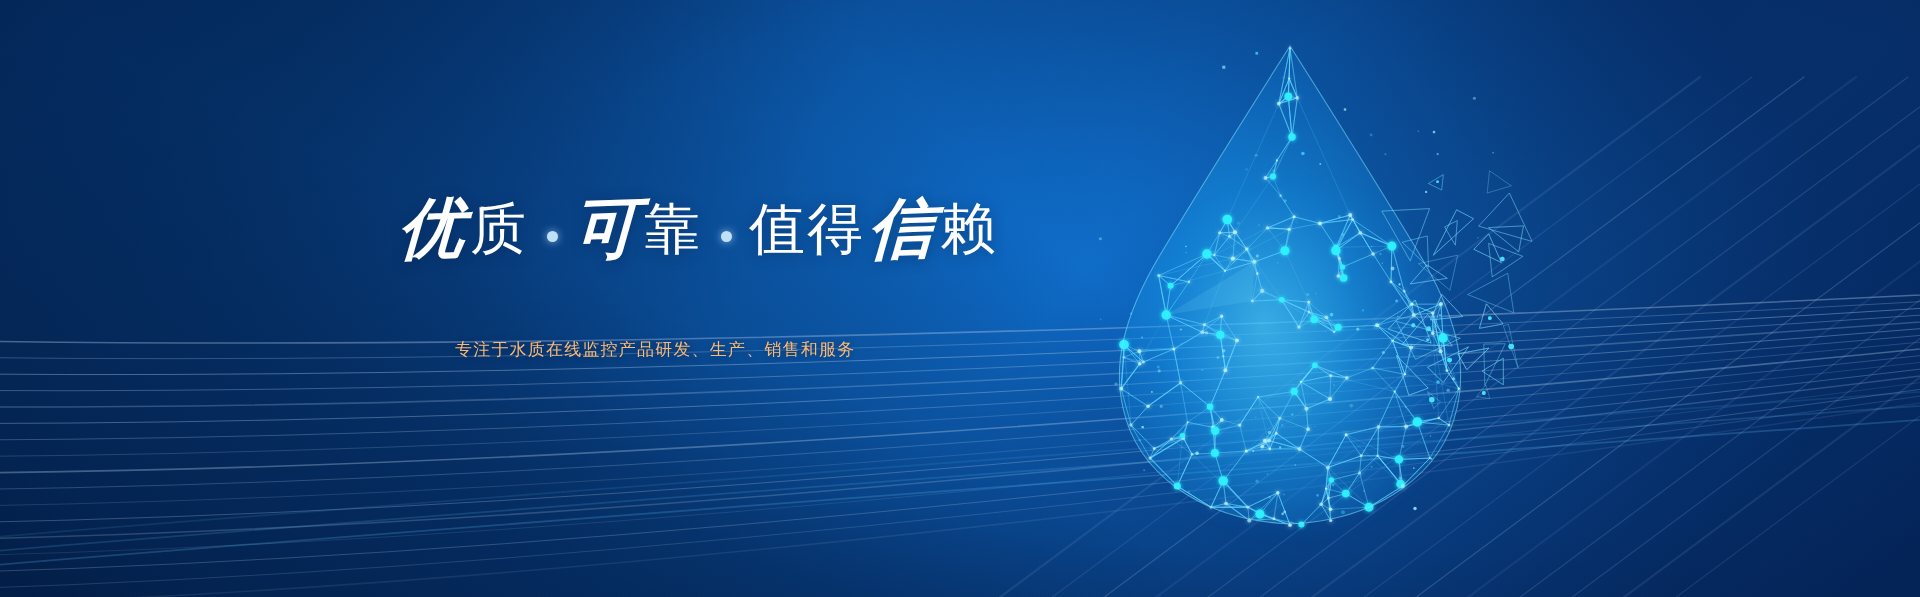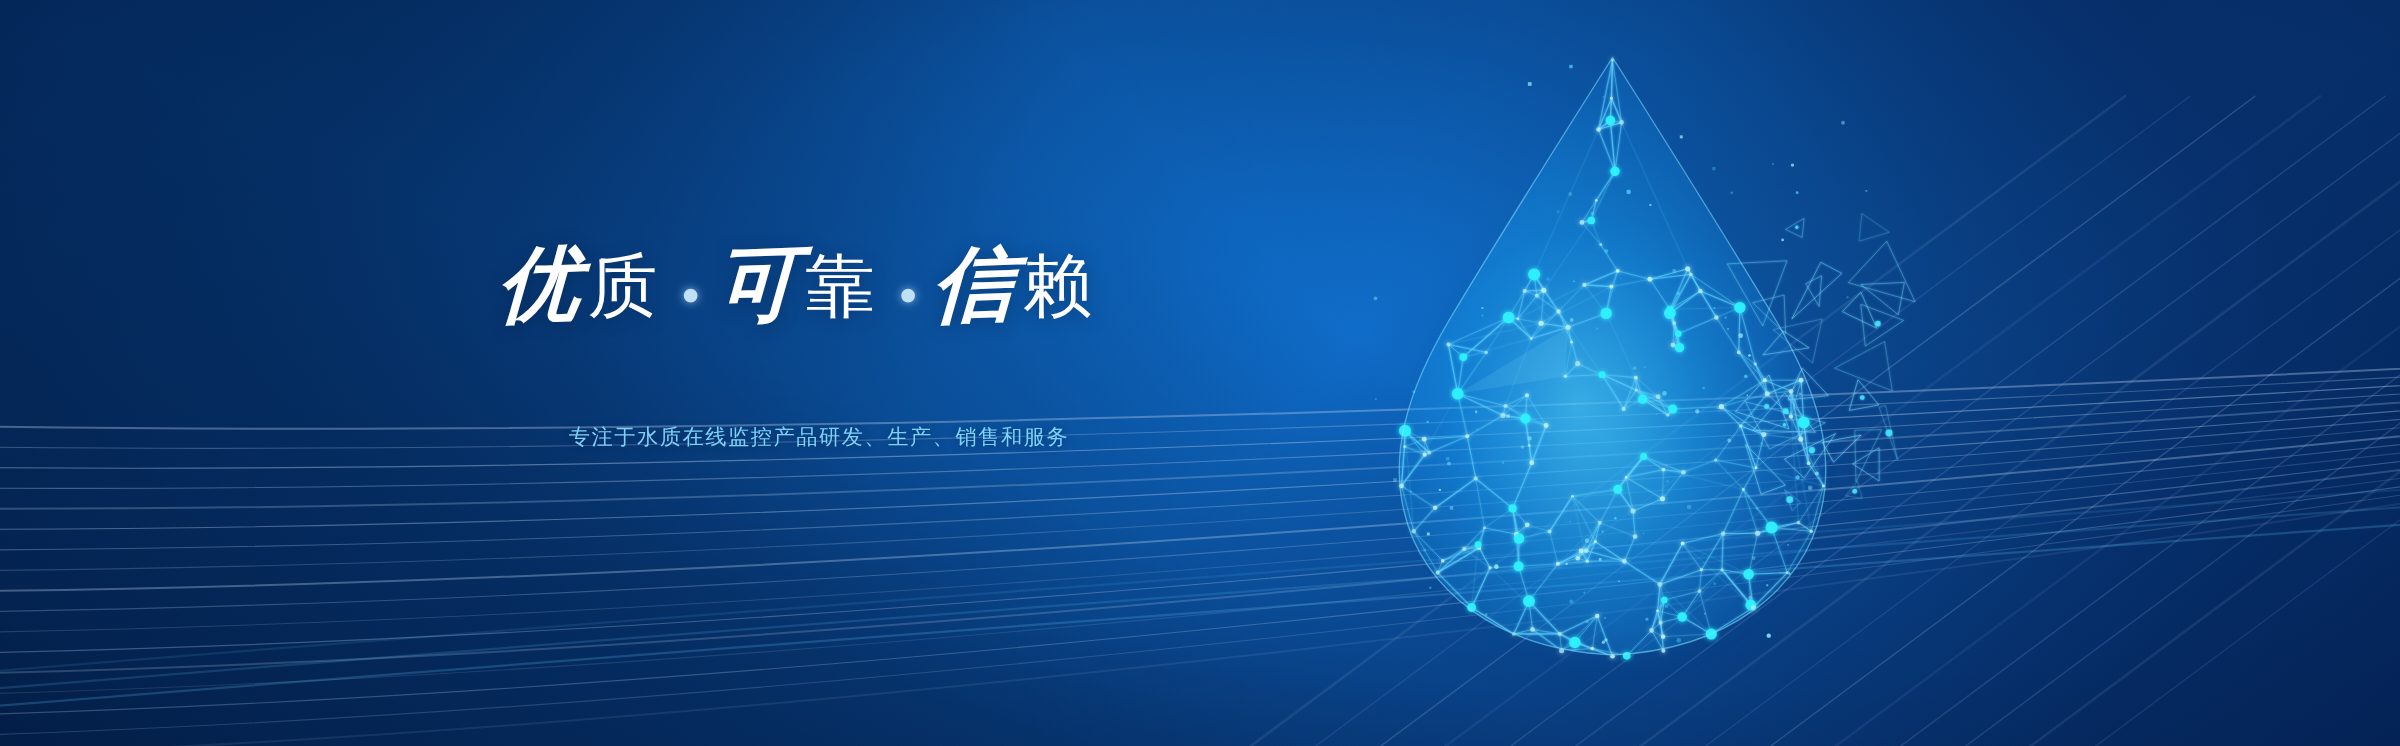--- a/index.html
+++ b/index.html
@@ -117,21 +117,21 @@
     background:#bfe0f7;
     margin:14px 14px 0 16px;
     box-shadow:0 0 8px rgba(180,220,255,.75);
     flex:0 0 auto;
   }
   .subtitle{
     position:absolute;
     left:455px; top:338px;
     font-size:17px;
     letter-spacing:1.2px;
-    color:#7dd3fc;
+    color:#fdba74;
     white-space:nowrap;
     text-shadow:0 1px 6px rgba(4,30,70,.5);
   }
 </style>
 </head>
 <body>
 
 <div id="banner">
 
   <div class="layer bg-base"></div>
@@ -940,19 +940,20 @@
   </div>
 
   <div class="text-block">
     <div class="headline" id="headline">
         <span class="hl-brush">优</span>
         <span class="hl-plain">质</span>
         <span class="hl-dot"></span>
         <span class="hl-brush">可</span>
         <span class="hl-plain">靠</span>
         <span class="hl-dot"></span>
+        <span class="hl-plain">值得</span>
         <span class="hl-brush">信</span>
         <span class="hl-plain">赖</span>
       </div>
     <div class="subtitle">专注于水质在线监控产品研发、生产、销售和服务</div>
   </div>
 
 </div>
 
 </body></html>

